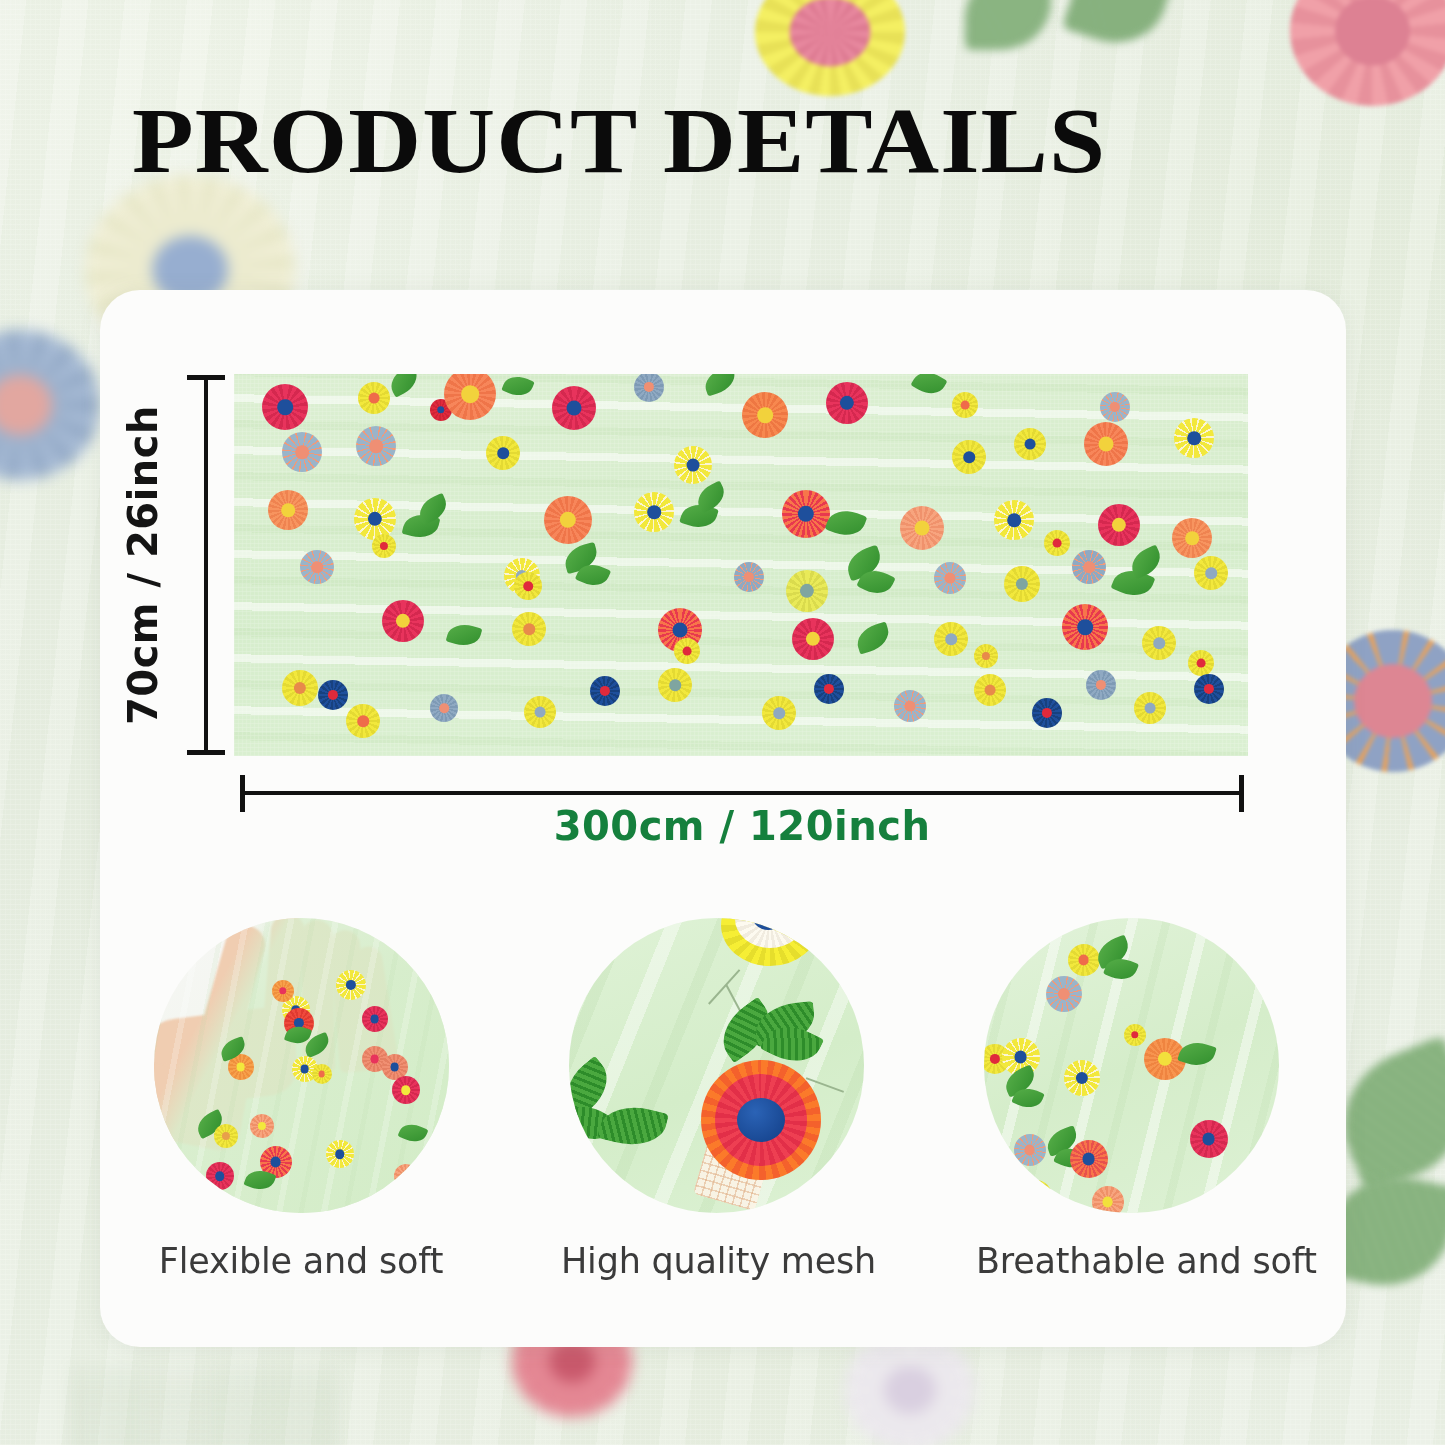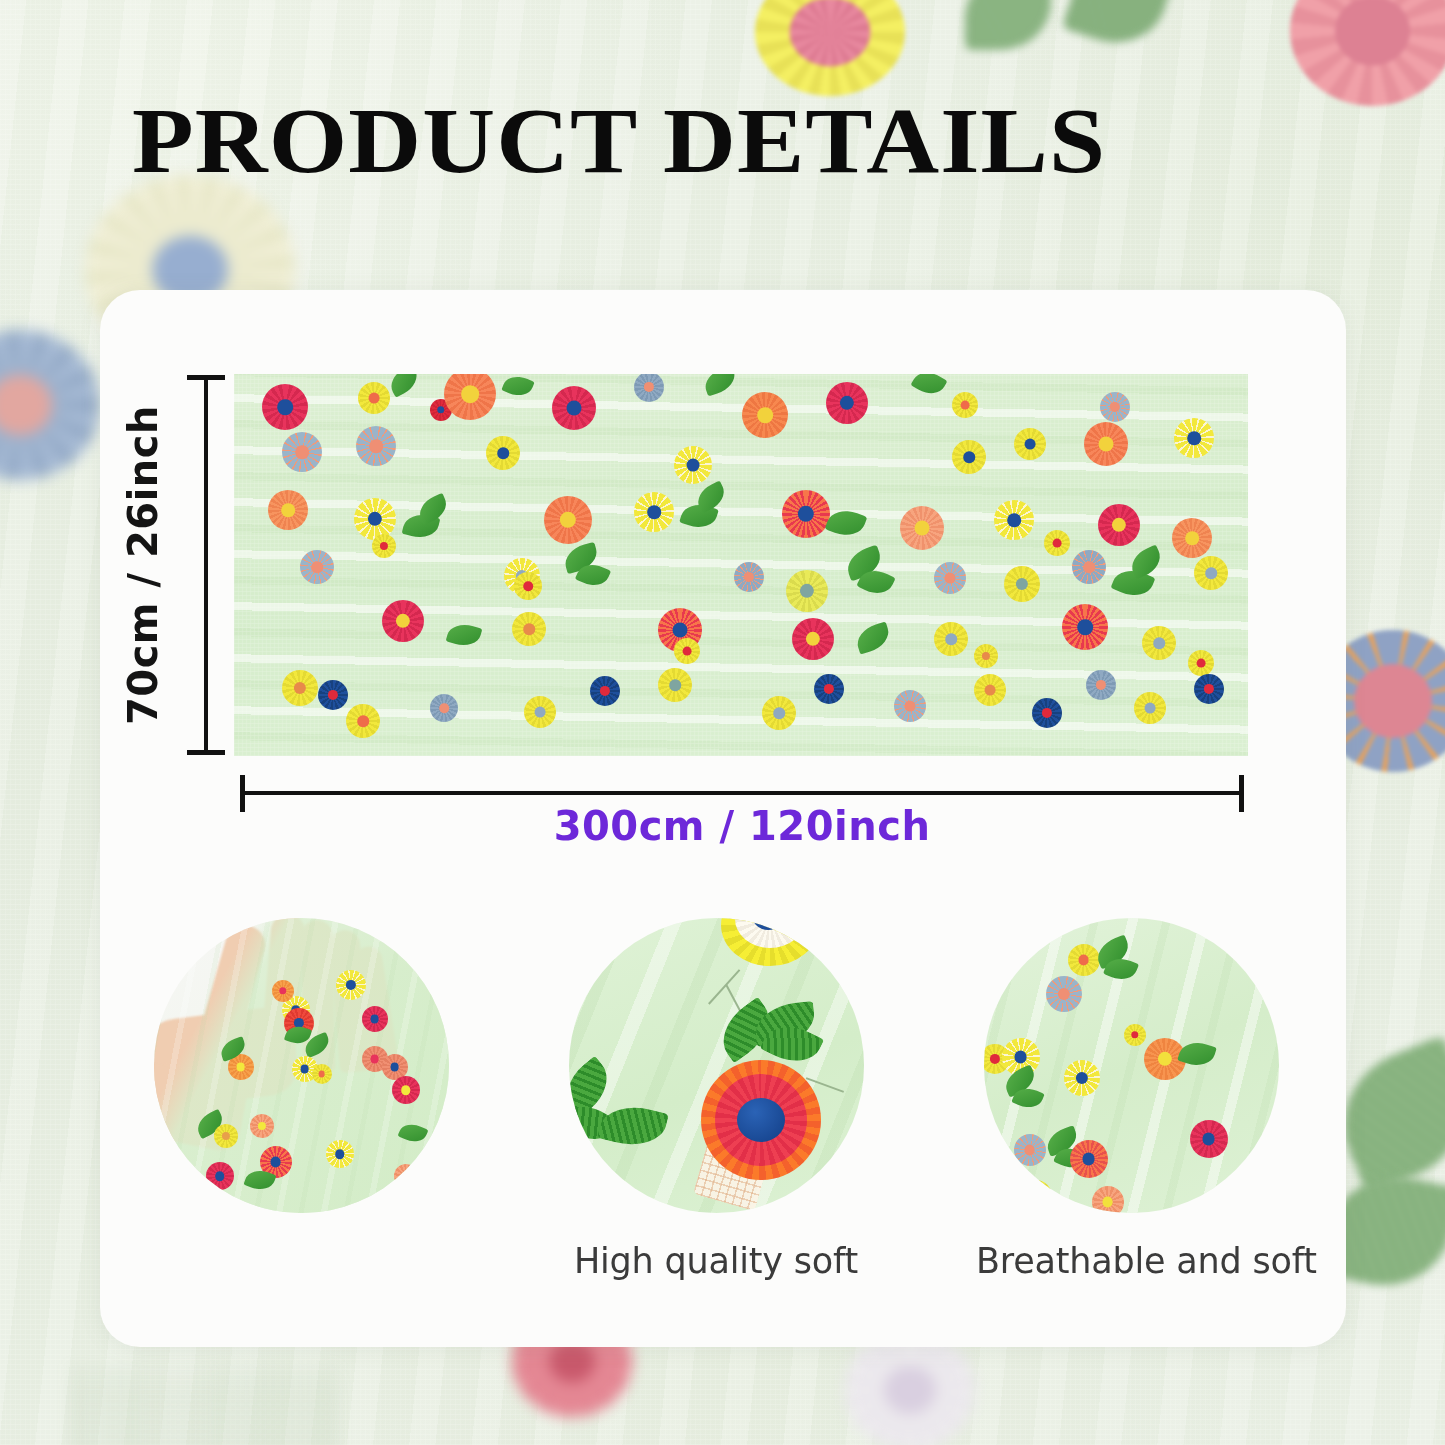--- a/index.html
+++ b/index.html
@@ -178,21 +178,21 @@
   #h-label {
     position: absolute;
     left: 240px;
     top: 803px;
     width: 1004px;
     text-align: center;
     font-family: "DejaVu Sans", sans-serif;
     font-weight: bold;
     font-size: 40px;
     letter-spacing: .5px;
-    color: #6d28d9;
+    color: #15803d;
     white-space: nowrap;
   }
 
   
   #features {
     position: absolute;
     left: 100px;
     top: 918px;
     width: 1246px;
     height: 400px;
@@ -749,20 +749,21 @@
         <div class="fl" style="left:172px; top:222px; width:28px; height:28px;">
           <div class="p" style="background:repeating-conic-gradient(from 0deg,#f2e83c 0deg 12deg,#fbf5d4 12deg 18deg,#f2e83c 18deg 24deg);"></div>
           <div class="c" style="background:#1e4f9c;"></div>
         </div>
         <div class="lf" style="left:246px; top:206px; width:26px; height:18px; transform:rotate(24deg);"></div>
         <div class="fl" style="left:240px; top:246px; width:24px; height:24px;">
           <div class="p" style="background:repeating-conic-gradient(from 0deg,#f7a47e 0deg 13deg,#ef9068 13deg 26deg);"></div>
           <div class="c" style="background:#e8a04a;"></div>
         </div>
       </div>
+      <div class="feature-caption">Flexible and soft</div>
     </div>
 
     <div class="feature f2">
       <div class="circle" id="c2">
         <div class="macro-fold"></div>
 
         <div class="big-bloom" style="left:152px; top:-34px; width:98px; height:82px;
                     background:repeating-conic-gradient(from 0deg,#f6ee34 0deg 9deg,#e6de2c 9deg 18deg);"></div>
         <div class="big-bloom" style="left:166px; top:-28px; width:70px; height:58px;
                     background:repeating-conic-gradient(from 0deg,#fdfaf0 0deg 8deg,#f1ece0 8deg 16deg);"></div>
@@ -786,21 +787,21 @@
                       repeating-linear-gradient(90deg, rgba(225,170,130,.55) 0 1.5px, rgba(0,0,0,0) 1.5px 8px);"></div>
 
         <div class="big-bloom" style="left:132px; top:142px; width:120px; height:120px;
                     background:repeating-conic-gradient(from 0deg,#fb7a2a 0deg 7deg,#f4612c 7deg 14deg);"></div>
         <div class="big-bloom" style="left:146px; top:156px; width:92px; height:92px;
                     background:repeating-conic-gradient(from 0deg,#ee3f52 0deg 7deg,#e22f48 7deg 14deg);"></div>
         <div class="big-bloom" style="left:168px; top:180px; width:48px; height:44px;
                     background:radial-gradient(circle at 38% 32%,#2b63b6,#123e86);"></div>
         <div class="thread" style="left:236px; top:166px; width:40px; transform:rotate(20deg);"></div>
       </div>
-      <div class="feature-caption">High quality soft</div>
+      <div class="feature-caption">High quality mesh</div>
     </div>
 
     <div class="feature f3">
       <div class="circle" id="c3">
         <div class="c3-fold"></div>
 
         <div class="fl" style="left:84px; top:26px; width:32px; height:32px;">
           <div class="p" style="background:repeating-conic-gradient(from 0deg,#f2e83c 0deg 12deg,#e4da33 12deg 24deg);"></div>
           <div class="c" style="background:#ef6b4a;"></div>
         </div>

